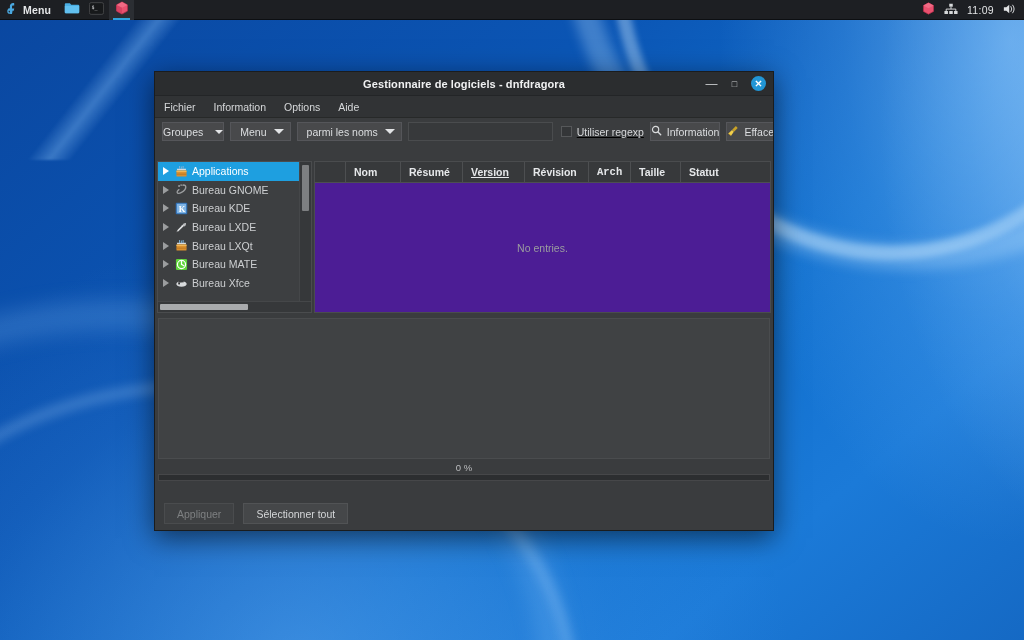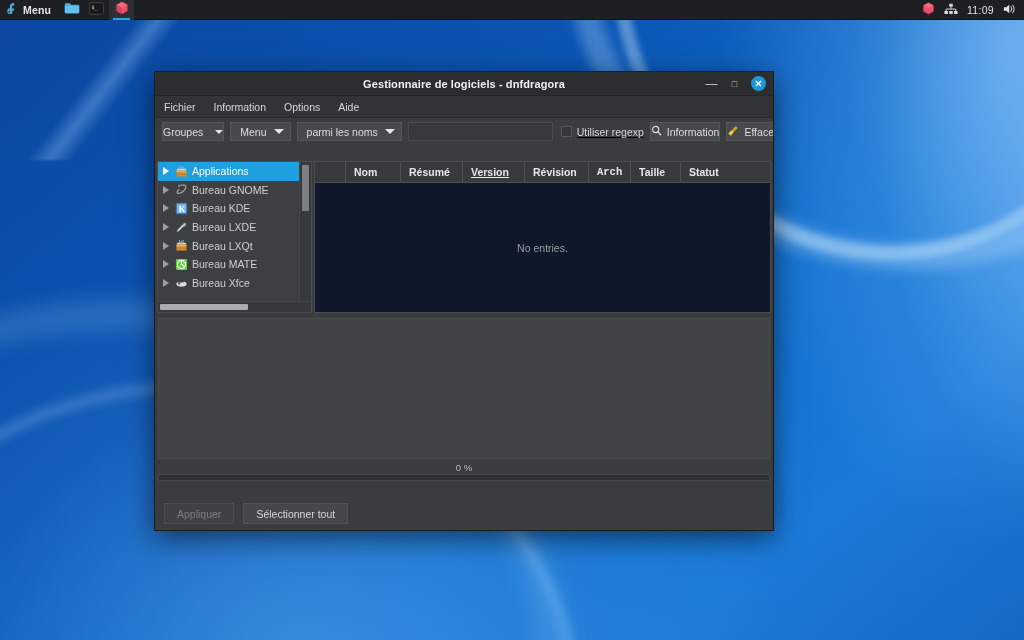--- a/index.html
+++ b/index.html
@@ -179,21 +179,21 @@
   #thead{
     height:21px; background:#37393b; display:flex; align-items:stretch; flex:0 0 auto;
     border-bottom:1px solid #4d4f51;
   }
   .th{
     color:#e6e8ea; font-size:10.5px; font-weight:bold; display:flex; align-items:center;
     padding-left:8px; border-right:1px solid #4d4f51; cursor:default; white-space:nowrap;
   }
   #tbody{
     flex:1 1 auto; display:flex; align-items:center; justify-content:center;
-    background:#0f172a;
+    background:#4c1d95;
   }
   #tbody .empty{ color:#9b9d9f; font-size:10.5px; }
 
   
   #detail{
     flex:1 1 auto; margin:5px 2px 0 2px; background:#404244;
     border:1px solid #4a4c4e; min-height:0;
   }
 
   

